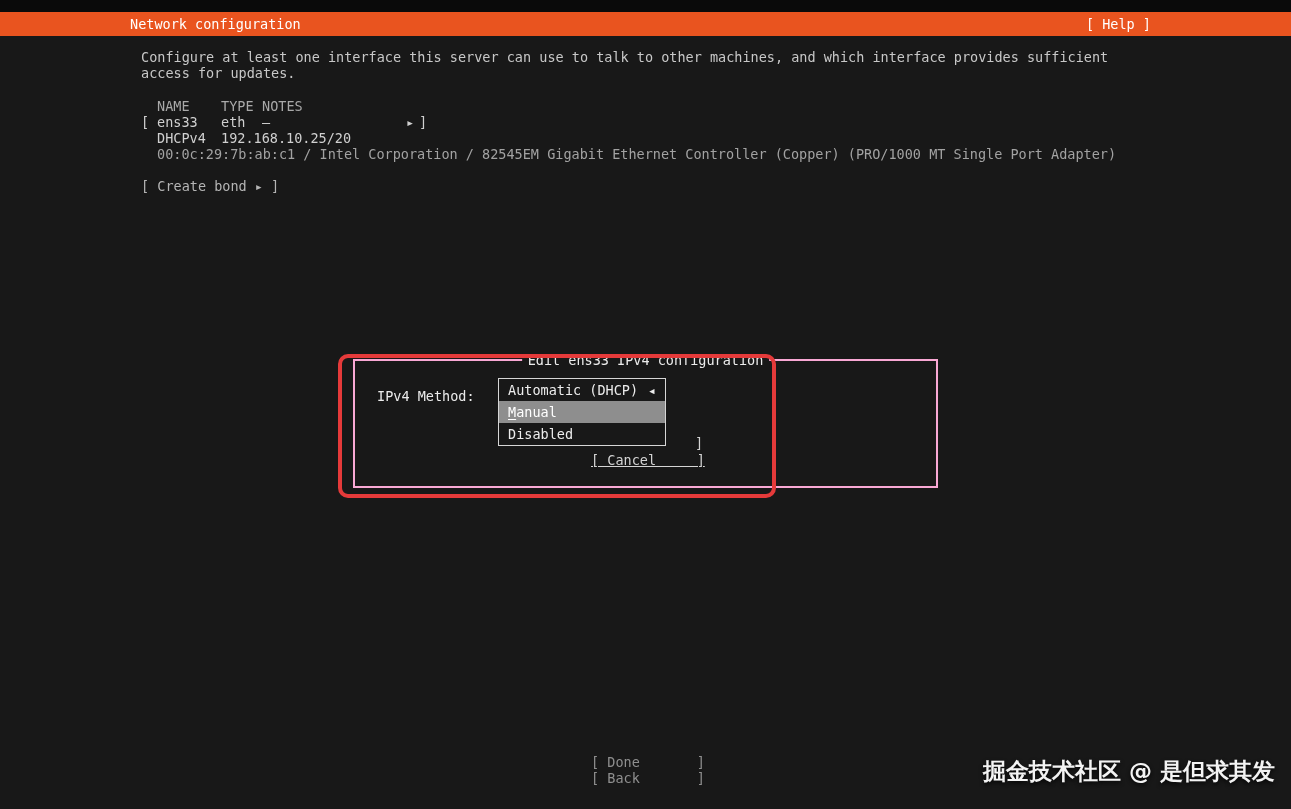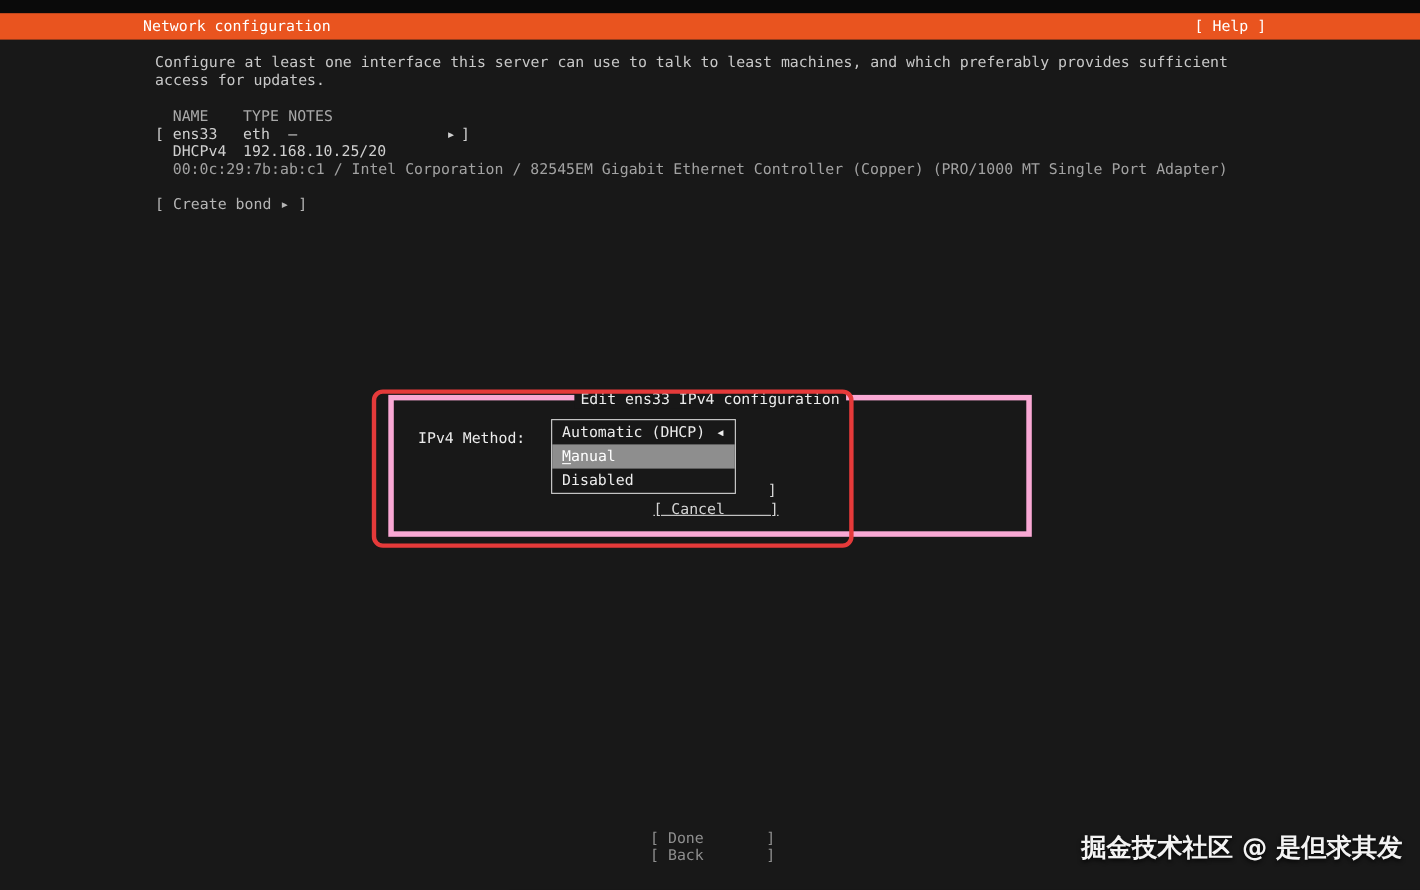--- a/index.html
+++ b/index.html
@@ -19,21 +19,21 @@
   .titlebar .bar-title { position:absolute; left:130px; }
   .titlebar .bar-help { position:absolute; right:140px; cursor:pointer; }
   .intro { color:#c8c8c8; }
   .tbl-head { color:#a9a9a9; }
   .tbl-main { color:#d0d0d0; }
   .tbl-dim  { color:#a2a2a2; }
   .bond-btn { color:#b5b5b5; cursor:pointer; }
 
   .dialog {
     position:absolute; left:353px; top:359px; width:585px; height:129px;
-    border:5px solid #f9a8d4; background:#181818; z-index:5;
+    border:2px solid #f9a8d4; background:#181818; z-index:5;
   }
   .dialog-title {
     position:absolute; top:-9px; left:50%; transform:translateX(-50%);
     background:#181818; padding:0 6px; color:#ececec; white-space:pre;
   }
   .field-label { position:absolute; left:22px; top:27px; color:#ececec; white-space:pre; }
   .dropdown {
     position:absolute; left:143px; top:17px; width:168px; height:68px;
     border:1px solid #d6d6d6; background:#181818; display:flex; flex-direction:column;
     cursor:pointer; z-index:6;
@@ -65,21 +65,21 @@
 
 <div class="screen">
 
   <div class="top-strip"></div>
 
   <div class="titlebar">
     <span class="bar-title">Network configuration</span>
     <span class="bar-help">[ Help ]</span>
   </div>
 
-  <div class="abs intro" style="left:141px; top:49px;">Configure at least one interface this server can use to talk to least machines, and which preferably provides sufficient</div>
+  <div class="abs intro" style="left:141px; top:49px;">Configure at least one interface this server can use to talk to other machines, and which interface provides sufficient</div>
   <div class="abs intro" style="left:141px; top:65px;">access for updates.</div>
 
   <div class="abs tbl-head" style="left:157px; top:98px;">NAME</div>
   <div class="abs tbl-head" style="left:221px; top:98px;">TYPE</div>
   <div class="abs tbl-head" style="left:262px; top:98px;">NOTES</div>
 
   <div style="cursor:pointer;">
     <span class="abs tbl-main" style="left:141px; top:114px;">[</span>
     <span class="abs tbl-main" style="left:157px; top:114px;">ens33</span>
     <span class="abs tbl-main" style="left:221px; top:114px;">eth</span>

